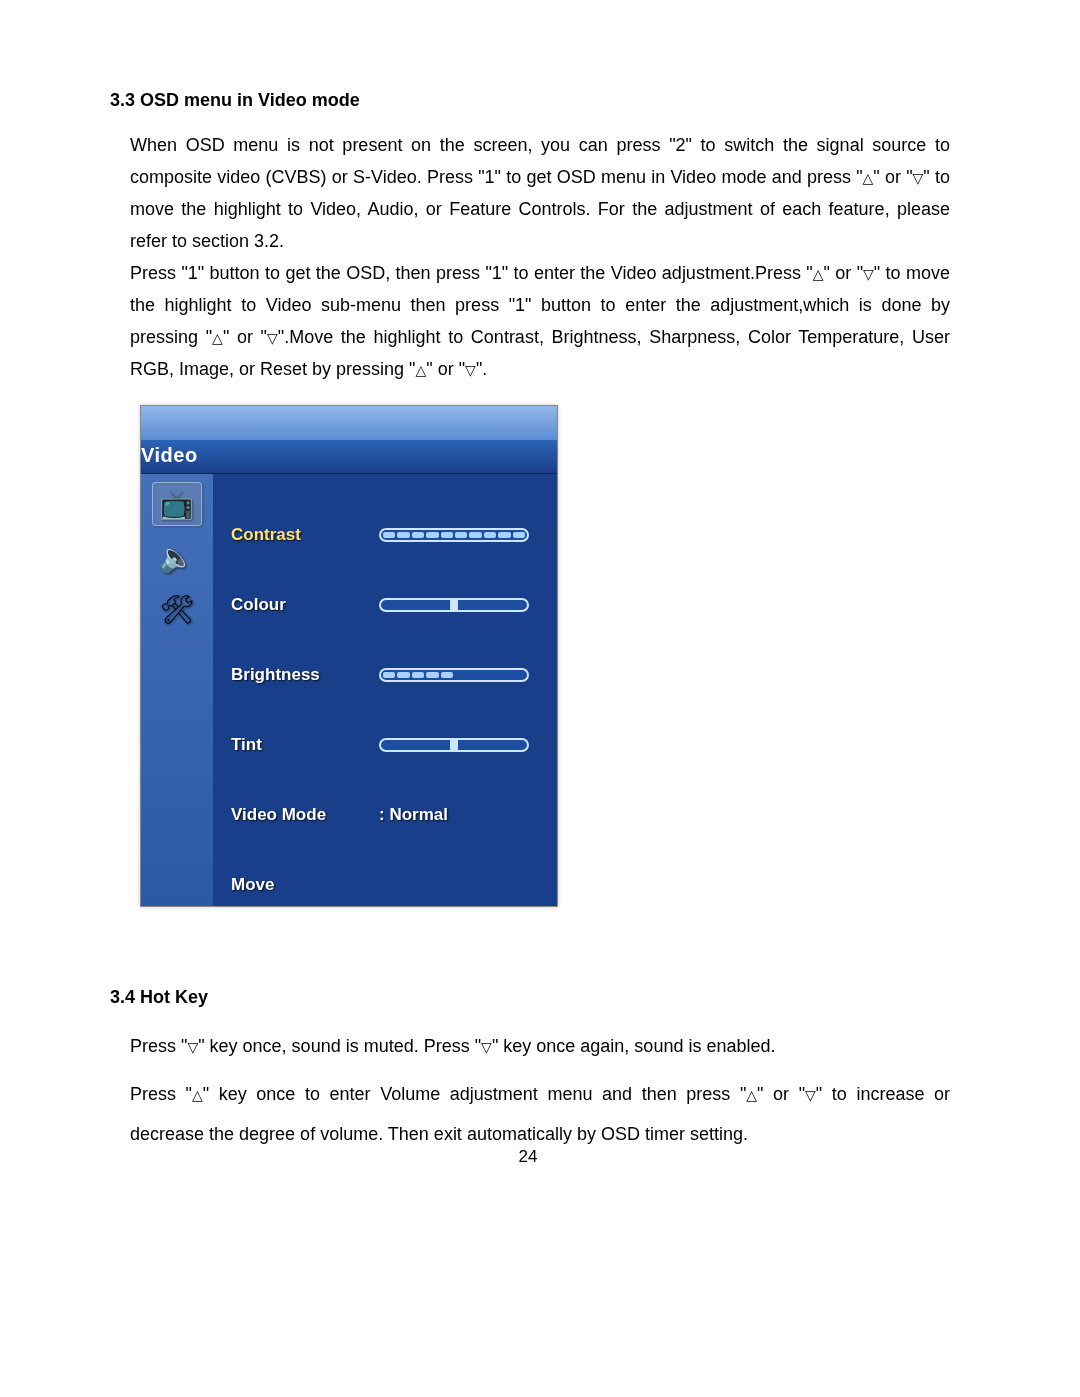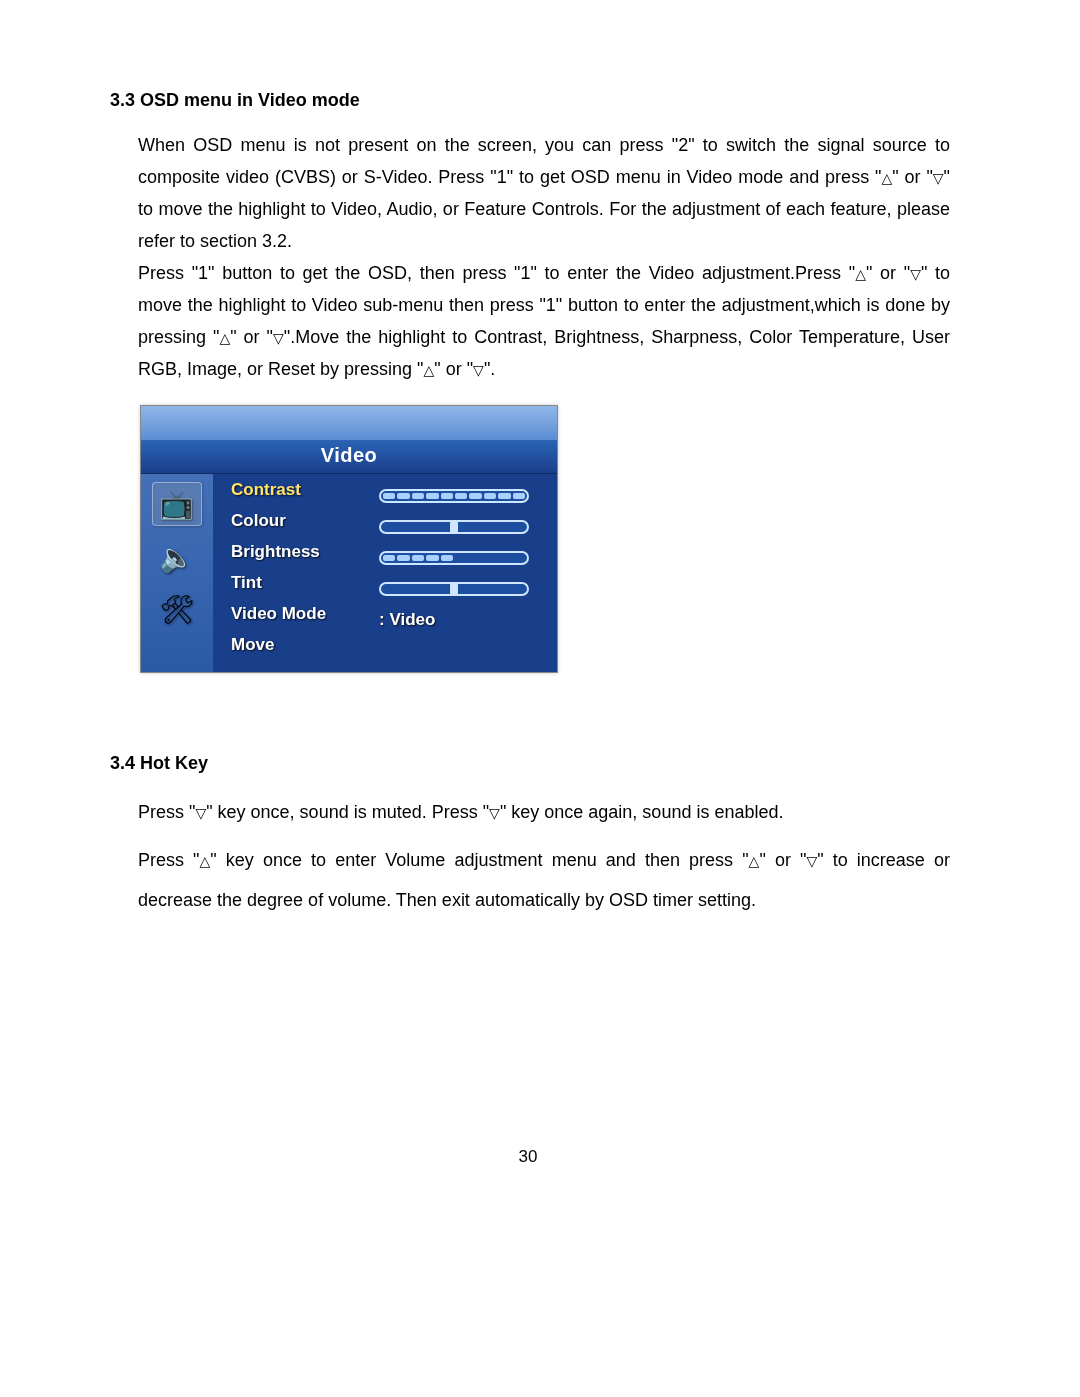--- a/index.html
+++ b/index.html
@@ -25,21 +25,21 @@
   .sub-heading {
     font-weight: bold;
     font-size: 18px;
     margin-top: 38px;
     margin-bottom: 18px;
   }
   .body-text {
     font-size: 18px;
     line-height: 32px;
     text-align: justify;
-    margin-left: 28px;
+    margin-left: 20px;
   }
   .body-text .tri {
     font-size: 14px;
     vertical-align: middle;
     display: inline-block;
     line-height: 1;
   }
 
   
   .osd-wrapper {
@@ -51,21 +51,20 @@
   }
   .osd-titlebar {
     background: linear-gradient(#8fb7e8, #5c8cd4);
     height: 34px;
   }
   .osd-header {
     background: linear-gradient(#2b63b5, #1a3f8a);
     color: #fff;
     font-weight: bold;
     font-size: 20px;
-    text-align: center;
     padding: 4px 0 6px 0;
     letter-spacing: 0.5px;
     border-bottom: 1px solid #0a2a60;
   }
   .osd-body {
     display: flex;
     background: #1a3f8a;
   }
   .osd-sidebar {
     width: 72px;
@@ -89,25 +88,27 @@
     background: rgba(255,255,255,0.15);
     border: 1px solid rgba(255,255,255,0.4);
     border-radius: 4px;
   }
   .osd-content {
     flex: 1;
     padding: 6px 14px 6px 18px;
   }
   .osd-row {
     display: flex;
+    align-items: center;
     height: 31px;
     color: #fff;
     font-size: 17px;
     font-weight: bold;
     text-shadow: 1px 1px 2px rgba(0,0,0,0.8);
+    margin-top: 39px;
   }
   .osd-row.selected .osd-label {
     color: #ffe36b;
   }
   .osd-label {
     width: 148px;
   }
   .osd-value {
     flex: 1;
     display: flex;
@@ -246,33 +247,33 @@
             <div class="osd-label">Tint</div>
             <div class="osd-value">
               <div class="osd-slider">
                 <div class="slider-thumb" style="left: calc(50% - 4px);"></div>
               </div>
             </div>
           </div>
           <div class="osd-row">
             <div class="osd-label">Video Mode</div>
             <div class="osd-value">
-              <span class="osd-mode-value">:  Video</span>
+              <span class="osd-mode-value">:  Normal</span>
             </div>
           </div>
           <div class="osd-row">
             <div class="osd-label">Move</div>
             <div class="osd-value"></div>
           </div>
         </div>
     </div>
   </div>
 
   <div class="sub-heading" style="margin-top:80px">3.4 Hot Key</div>
   <div class="body-text" style="line-height:40px">
     <span>Press "</span><span class="tri">▽</span><span>" key once, sound is muted. Press "</span><span class="tri">▽</span><span>" key once again, sound is enabled.</span>
   </div>
   <div class="body-text" style="line-height:40px; margin-top:8px">
     <span>Press "</span><span class="tri">△</span><span>" key once to enter Volume adjustment menu and then press "</span><span class="tri">△</span><span>" or "</span><span class="tri">▽</span><span>" to increase or decrease the degree of volume. Then exit automatically by OSD timer setting.</span>
   </div>
 
-  <div class="page-number">30</div>
+  <div class="page-number">24</div>
 </div>
 
 </body></html>

